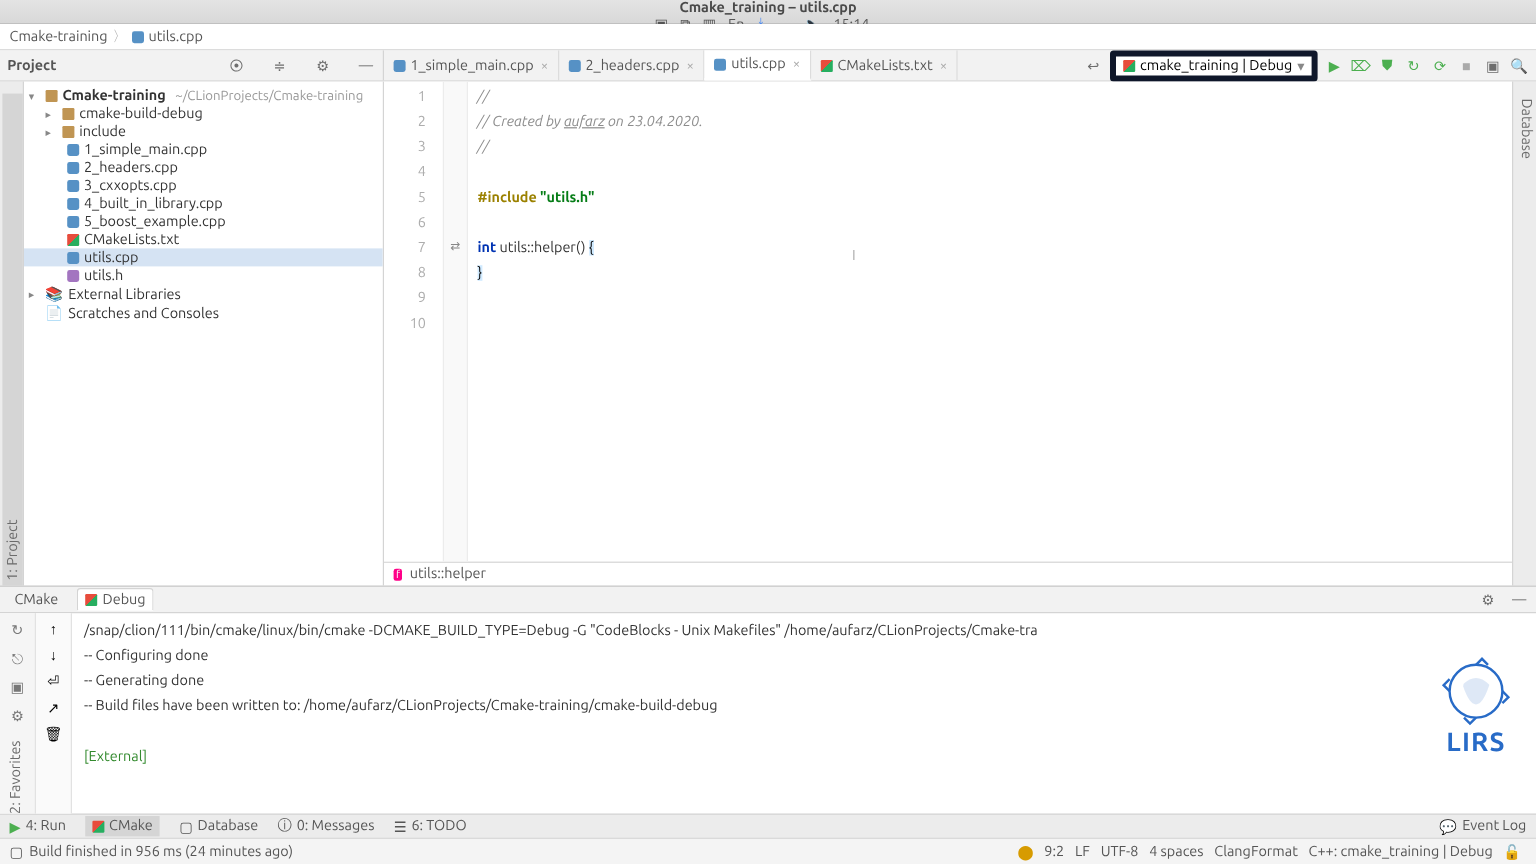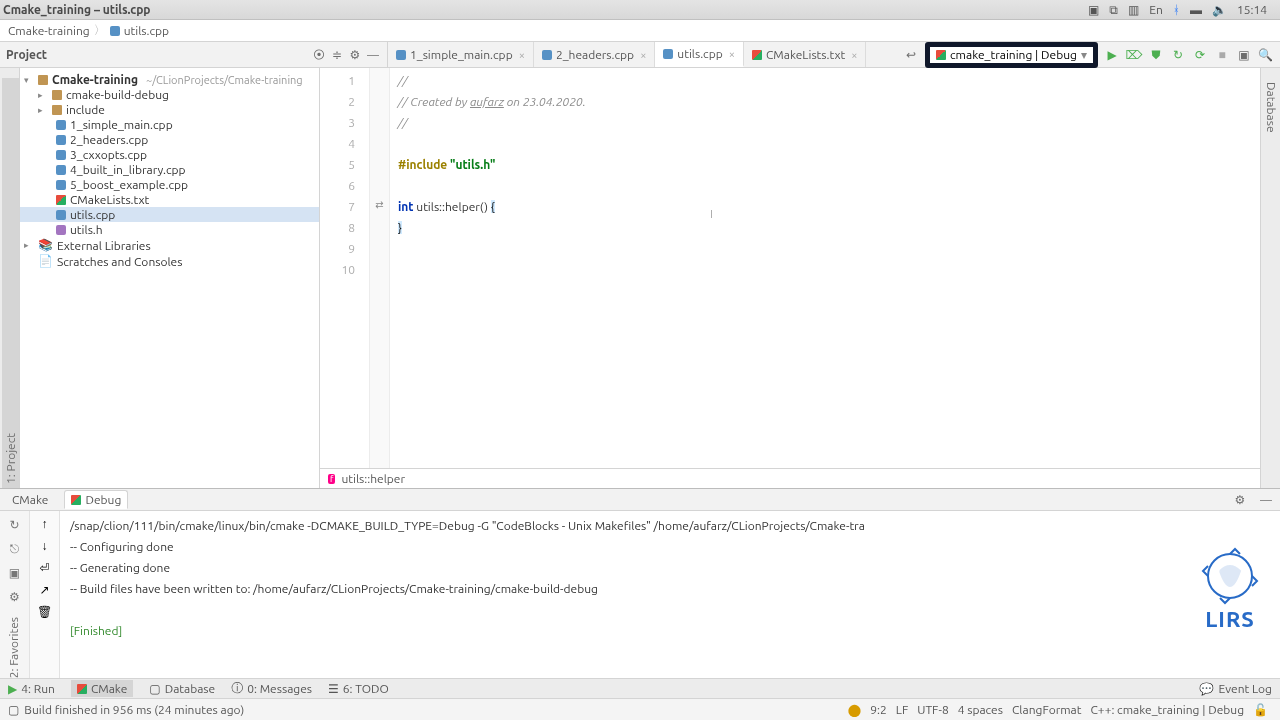--- a/index.html
+++ b/index.html
@@ -1,25 +1,25 @@
 <!DOCTYPE html>
 <html><head>
 <meta charset="utf-8">
 <style>
 * { margin: 0; padding: 0; box-sizing: border-box; font-family: "Segoe UI", Ubuntu, sans-serif; font-size: 12px; }
 body { background: #f7f7f7; width: 1280px; height: 720px; overflow: hidden; display: flex; flex-direction: column; }
-.sys-menu { height: 20px; background: linear-gradient(#e4e4e4,#d8d8d8); display: flex; align-items: center; border-bottom: 1px solid #c0c0c0; padding: 0 3px; color: #4a4a4a; }
+.sys-menu { height: 20px; background: linear-gradient(#e4e4e4,#d8d8d8); display: flex; align-items: center; border-bottom: 1px solid #c0c0c0; padding: 0 17px; color: #4a4a4a; flex-direction: column; }
 .sys-menu .title { font-weight: bold; }
 .sys-menu .spacer { flex: 1; }
 .sys-menu .tray { display: flex; align-items: center; gap: 10px; font-size: 12px; }
 .sys-menu .tray span { color: #555; }
 .breadcrumb { height: 22px; background: #fff; border-bottom: 1px solid #d4d4d4; display: flex; align-items: center; padding: 0 8px; gap: 4px; color: #555; }
 .breadcrumb .sep { color: #aaa; }
 .toolbar-row { height: 26px; background: #f2f2f2; border-bottom: 1px solid #d4d4d4; display: flex; align-items: center; }
-.tb-left { width: 388px; display: flex; align-items: center; padding: 0 6px; gap: 2px; border-right: 1px solid #d4d4d4; height: 100%; }
+.tb-left { width: 320px; display: flex; align-items: center; padding: 0 6px; gap: 20px; border-right: 1px solid #d4d4d4; height: 100%; }
 .tb-icon { width: 16px; height: 16px; display: inline-flex; align-items: center; justify-content: center; color: #6e6e6e; cursor: pointer; }
 .tb-left .spacer { flex: 1; }
 .tb-right { flex: 1; display: flex; align-items: center; height: 100%; gap: 6px; padding-right: 6px; }
 .run-cfg { margin-left: auto; display: flex; align-items: center; gap: 4px; border: 5px solid #0f172a; border-radius: 3px; padding: 1px 6px; background: #fff; cursor: pointer; }
 .play { color: #4caf50; }
 .green { color: #4caf50; }
 .bug { color: #4caf50; }
 .tabs { display: flex; align-items: center; height: 100%; }
 .tab { display: flex; align-items: center; gap: 4px; padding: 0 8px; height: 100%; border-right: 1px solid #dcdcdc; cursor: pointer; color: #555; position: relative; font-size: 11px; }
 .tab.active { background: #fff; border-bottom: 2px solid #fff; }
@@ -293,21 +293,21 @@
       <span class="i">⏎</span>
       <span class="i">↗</span>
       <span class="i">🗑</span>
     </div>
     <div class="bp-out">
       <div>/snap/clion/111/bin/cmake/linux/bin/cmake -DCMAKE_BUILD_TYPE=Debug -G "CodeBlocks - Unix Makefiles" /home/aufarz/CLionProjects/Cmake-tra</div>
       <div>-- Configuring done</div>
       <div>-- Generating done</div>
       <div>-- Build files have been written to: /home/aufarz/CLionProjects/Cmake-training/cmake-build-debug</div>
       <div style="height:21px"></div>
-      <div class="f">[Finished]</div>
+      <div class="f">[External]</div>
       <div class="logo-lirs">
         <svg width="60" height="60" viewBox="0 0 60 60">
             <g fill="none" stroke="#286bc7" stroke-width="2">
               <circle cx="30" cy="30" r="22"></circle>
               <path d="M30 8 L35 3 L40 8 M30 52 L25 57 L20 52 M8 30 L3 25 L8 20 M52 30 L57 35 L52 40"></path>
               <path d="M20 25 Q30 15 40 25 Q35 40 30 40 Q25 40 20 25" fill="#286bc7" opacity="0.15"></path>
             </g>
           </svg>
         <div class="t">LIRS</div>
       </div>

